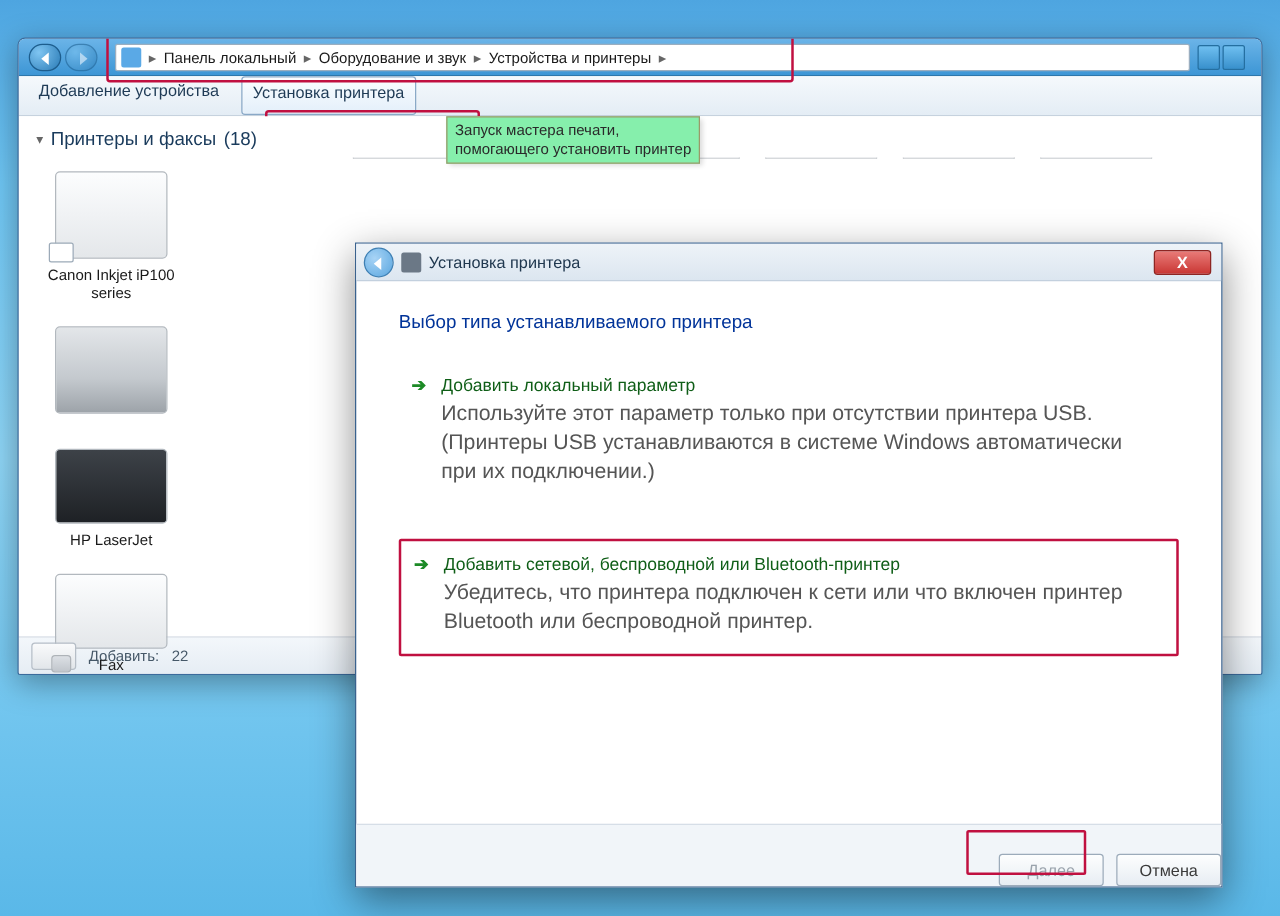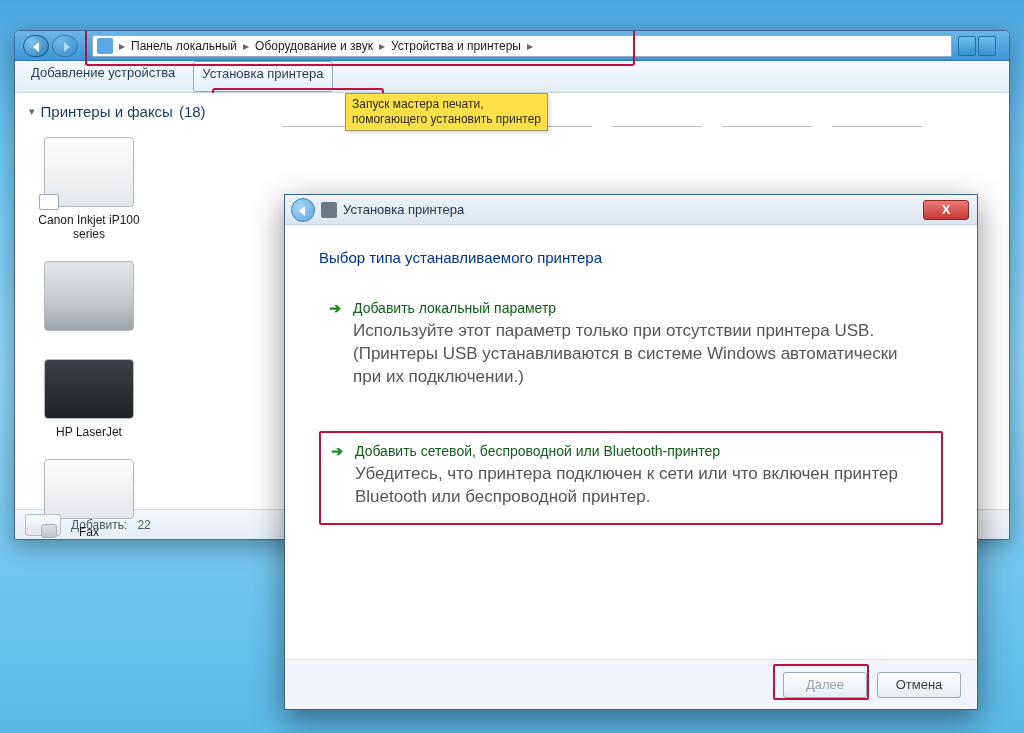--- a/index.html
+++ b/index.html
@@ -75,22 +75,22 @@
     position: relative; padding: 10px 14px 14px 14px;
     height: calc(100% - 30px - 32px - 30px);
     background: #fff; color:#000;
   }
   .group-header {
     font-size: 15px; color:#1a3b5c; display:flex; align-items:center; gap:6px;
     margin-bottom: 6px;
   }
   .group-header .tri { color:#666; font-size:11px; }
   .tooltip {
-    position: absolute; left: 330px; top: 0px;
-    background:#fde047; border:1px solid #9a9a6a; font-size:12px; padding:3px 6px;
+    position: absolute; left: 342px; top: 0px;
+    background:#86efac; border:1px solid #9a9a6a; font-size:12px; padding:3px 6px;
     color:#2a2a2a; line-height:1.25; box-shadow: 2px 2px 4px rgba(0,0,0,.15);
     white-space: pre-line;
   }
   .devices-row { display: flex; gap: 20px; flex-direction: column; }
   .device {
     width: 120px; text-align:center; font-size:12px; color:#1a1a1a;
   }
   .device .thumb {
     width:90px; height:70px; margin: 0 auto 6px; border-radius:4px;
     background: linear-gradient(#e3e6e9,#c4c9ce 60%, #9da3a9);
@@ -151,21 +151,21 @@
     border:2px solid #c01040; border-radius:2px;
   }
   .option .ohead { display:flex; align-items:center; gap:10px; color:#0f5e17; font-size:14px; margin-bottom:4px;}
   .option .ohead .arrow-icon {
     width:16px;height:16px; display:inline-flex; align-items:center; justify-content:center;
     color:#1c8a26; font-weight:bold;
   }
   .option .odesc { font-size:17px; color:#555; line-height:1.35; margin-left:26px; max-width:560px;}
   .wizard .wfooter {
     height: 50px; border-top:1px solid #d6dee7;
-    display:flex; align-items:center; justify-content:flex-end; gap:10px; padding-right:16px;
+    display:flex; align-items:flex-end; justify-content:flex-end; gap:10px; padding-right:0;
     background:#f1f5f9;
   }
   .wfooter button {
     min-width:84px; height:26px; font-size:13px;
     border:1px solid #9cabba; background:linear-gradient(#fdfefe,#e7edf3);
     border-radius:3px; color:#3a3a3a;
   }
   .wfooter button:disabled { color:#9aa3ac; }
   .next-highlight {
     position:absolute; right:108px; bottom:9px; width:96px; height:36px;

